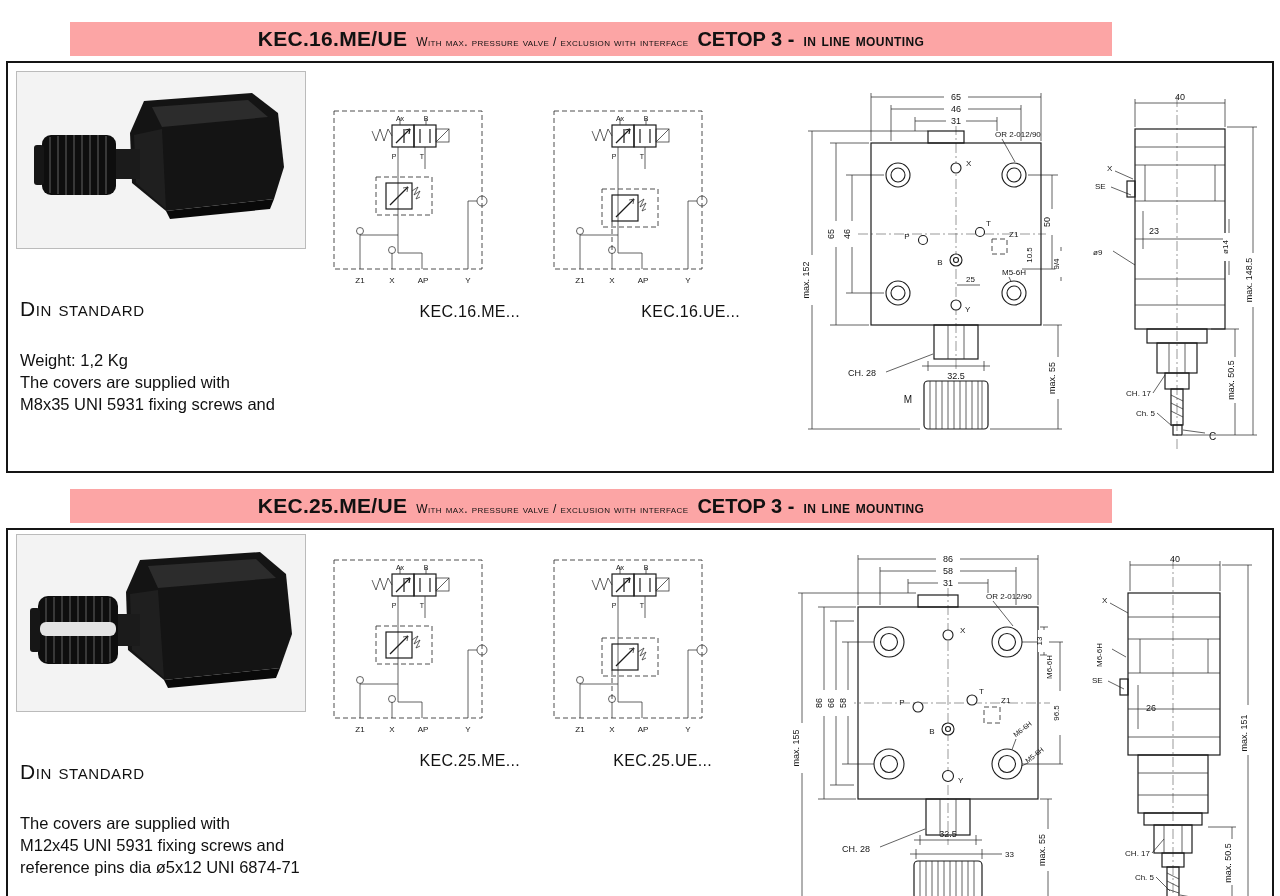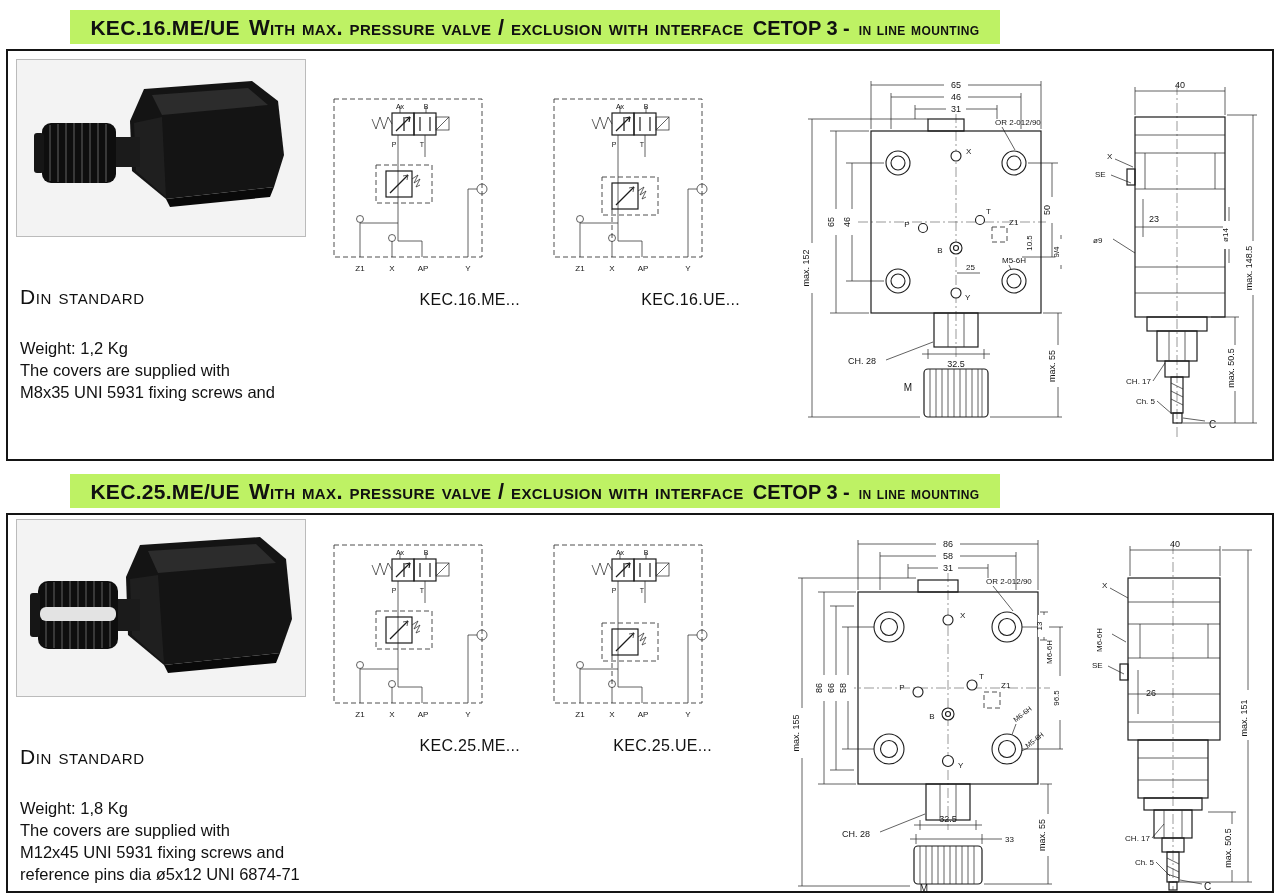--- a/index.html
+++ b/index.html
@@ -1,24 +1,24 @@
 <!DOCTYPE html>
 <html><head>
 <meta charset="utf-8">
 <style>
   *{margin:0;padding:0;box-sizing:border-box}
   html,body{width:1280px;height:896px}
   body{background:#fff;font-family:"Liberation Sans","DejaVu Sans",sans-serif;color:#111;
        position:relative;overflow:hidden;padding-top:6px}
 
-  .header-bar{height:34px;width:930px;margin:4px 0 5px 70px;background:#bef264;
+  .header-bar{height:34px;width:1042px;margin:16px 0 5px 70px;background:#fca5a5;
               display:flex;align-items:baseline;justify-content:center;gap:9px;
               padding-top:5px;white-space:nowrap}
   .hb-model{font-size:21px;font-weight:700;letter-spacing:.3px}
-  .hb-desc{font-size:22px;font-weight:700;font-variant:small-caps;letter-spacing:.4px}
+  .hb-desc{font-size:12px;font-weight:400;font-variant:small-caps;letter-spacing:.4px}
   .hb-cetop{font-size:20px;font-weight:700}
   .hb-mount{font-size:17.5px;font-weight:700;font-variant:small-caps;letter-spacing:.4px}
 
   .content-box{position:relative;border:2px solid #151515;margin:0 6px;background:#fff}
   .box1{height:412px}
   .box2{height:380px}
   .block2{margin-top:13px}
 
   .din{position:absolute;font-size:21px;font-weight:400;font-variant:small-caps;letter-spacing:.6px}
   .notes{position:absolute;font-size:16.5px;line-height:1.34}
@@ -392,21 +392,20 @@
             <line x1="86" y1="63" x2="86" y2="129"></line>
           <line x1="94" y1="64" x2="94" y2="128"></line>
         </g>
         <rect x="24" y="88" width="76" height="14" rx="6" fill="#e3e3e3"></rect>
         <rect x="14" y="74" width="10" height="44" rx="3" fill="#161616"></rect>
       </g>
     </svg>
 
     <div class="din" style="left:12px;top:230px">Din standard</div>
     <div class="notes" style="left:12px;top:282px">
-      <div>Weight: 1,8 Kg</div>
       <div>The covers are supplied with</div>
       <div>M12x45 UNI 5931 fixing screws and</div>
       <div>reference pins dia ø5x12 UNI 6874-71</div>
     </div>
 
     <svg class="schem" style="left:322px;top:24px" width="168" height="188" viewBox="0 0 168 188">
       <rect class="dash" x="4" y="6" width="148" height="158"></rect>
       <g class="outline">
         <rect x="62" y="20" width="22" height="22"></rect>
           <rect x="84" y="20" width="22" height="22"></rect>

